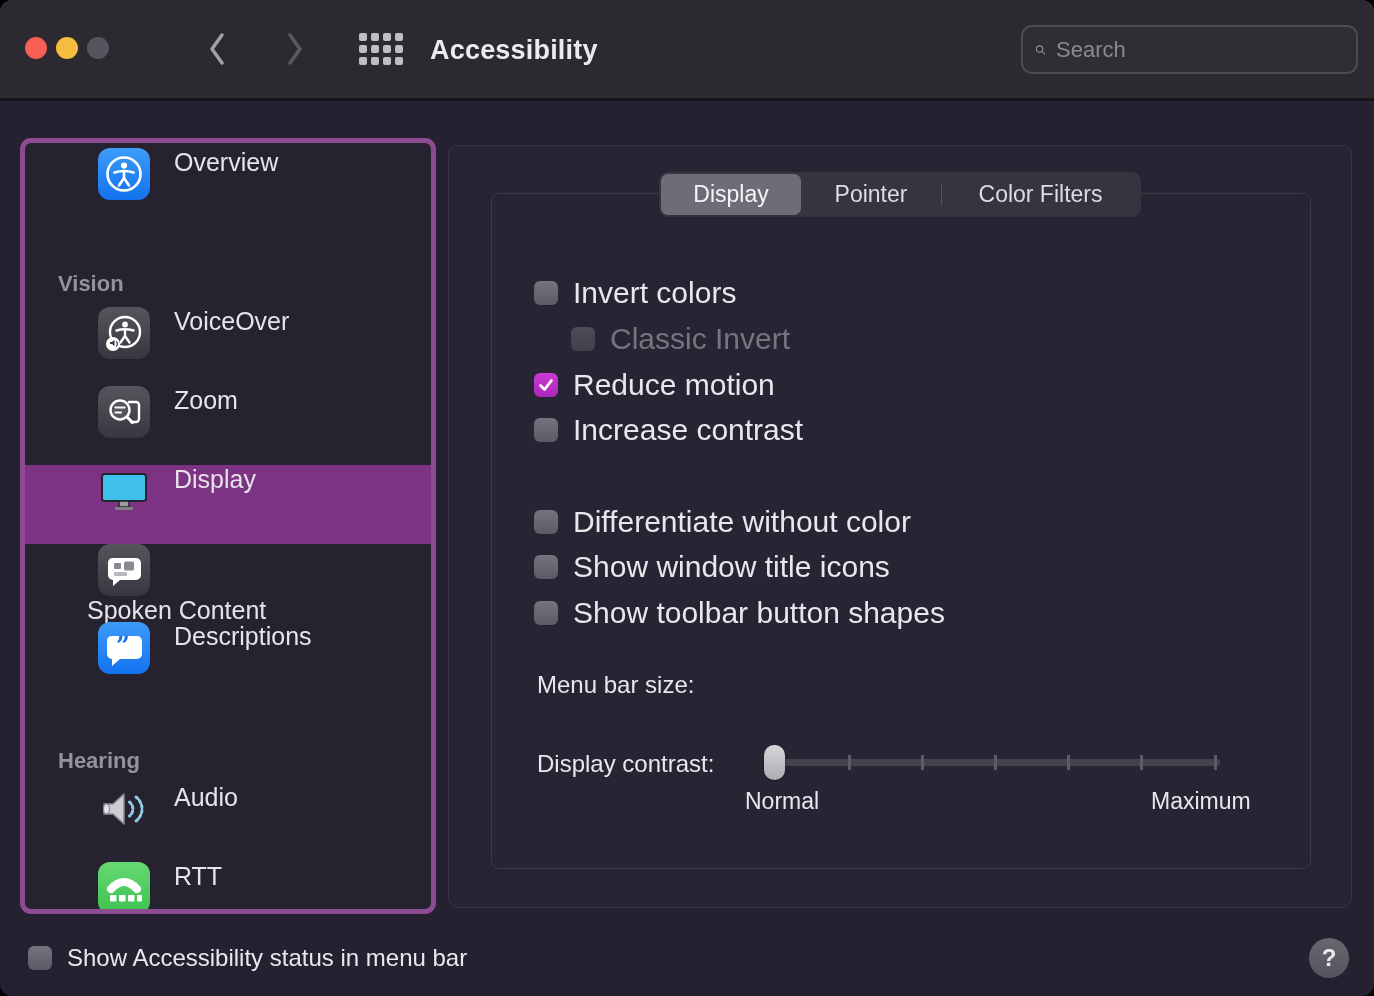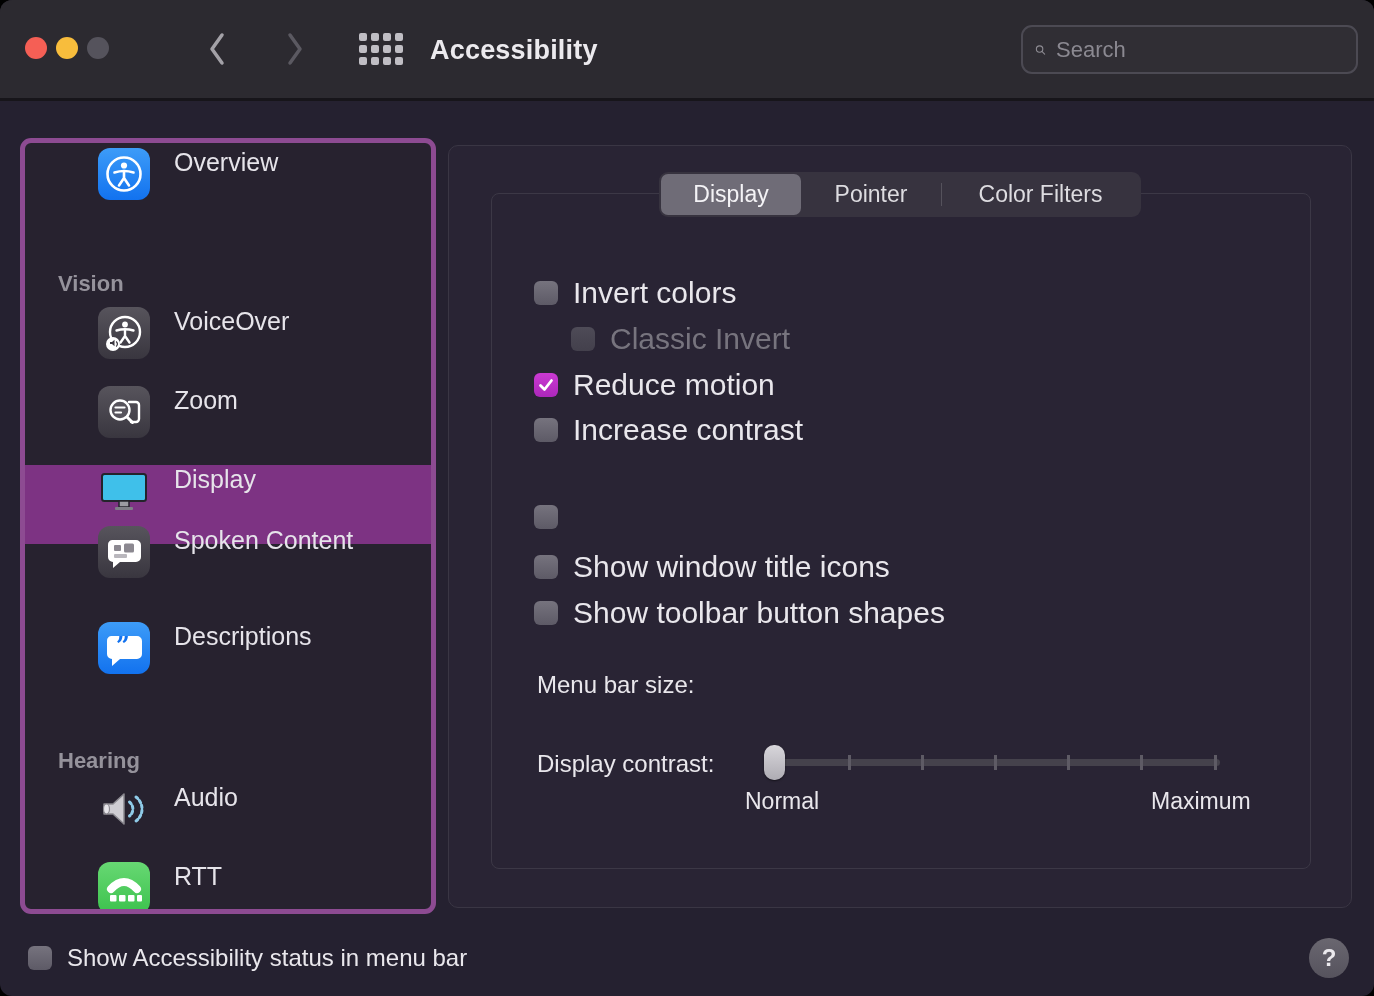--- a/index.html
+++ b/index.html
@@ -179,21 +179,21 @@
         <div class="tile plain">
           <svg width="52" height="52" viewBox="0 0 52 52">
             <rect x="4" y="9" width="44" height="27" rx="2.5" fill="#3fc0ea" stroke="#23242b" stroke-width="2"></rect>
             <rect x="21" y="36" width="10" height="6" fill="#9b9ca2" stroke="#23242b" stroke-width="1.5"></rect>
             <rect x="17" y="42" width="18" height="3" rx="1" fill="#7f8087"></rect>
           </svg>
         </div>
         <div class="lbl">Display</div>
       </div>
 
-      <div class="side-row" style="top:383px;">
+      <div class="side-row" style="top:401px;flex-direction:column;">
         <div class="tile dark">
           <svg width="44" height="44" viewBox="0 0 44 44">
             <path d="M10 10 h24 a5 5 0 0 1 5 5 v12 a5 5 0 0 1 -5 5 h-16 l-7 6 v-6 a5 5 0 0 1 -5 -5 l0 -12 a5 5 0 0 1 4 -5 Z" fill="#fff"></path>
             <rect x="12" y="15" width="7" height="6" rx="1" fill="#8b8890"></rect>
             <rect x="22" y="13.5" width="10" height="9" rx="1.5" fill="#8b8890"></rect>
             <rect x="12" y="24" width="13" height="4" rx="1" fill="#b9b7bd"></rect>
           </svg>
         </div>
         <div class="lbl">Spoken Content</div>
       </div>
@@ -261,20 +261,21 @@
       </div>
 
       <div class="cbrow" style="left:42px; top:219px;">
         <div class="cb"></div>
         <div class="cblbl">Increase contrast</div>
       </div>
 
 
       <div class="cbrow" style="left:42px; top:311px;">
         <div class="cb"></div>
+        <div class="cblbl">Differentiate without color</div>
       </div>
 
       <div class="cbrow" style="left:42px; top:356px;">
         <div class="cb"></div>
         <div class="cblbl">Show window title icons</div>
       </div>
 
       <div class="cbrow" style="left:42px; top:402px;">
         <div class="cb"></div>
         <div class="cblbl">Show toolbar button shapes</div>

